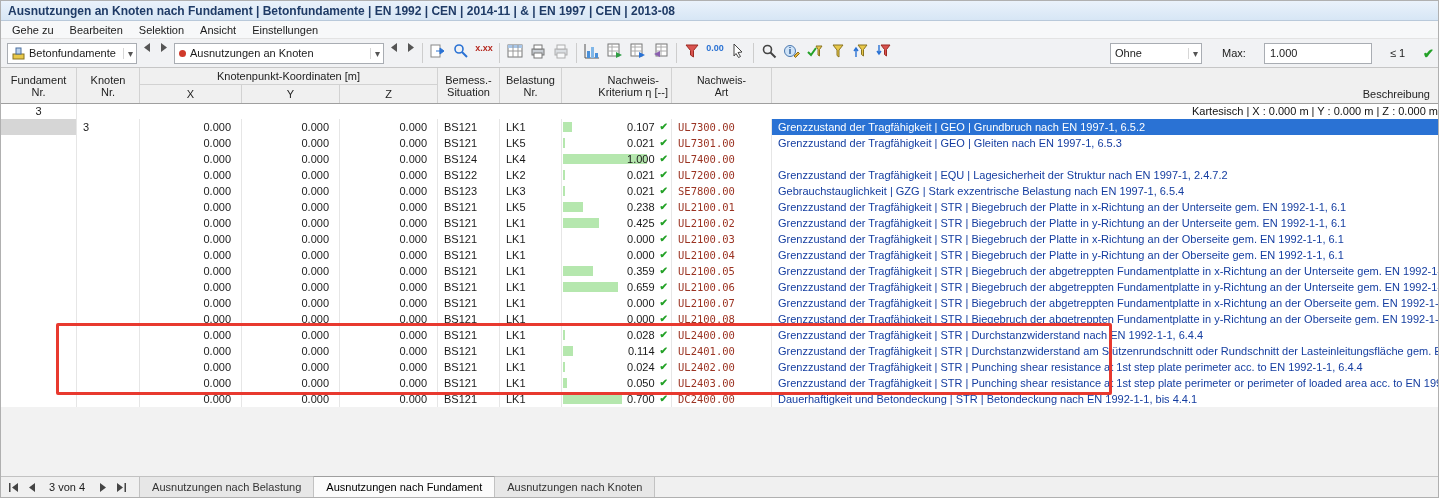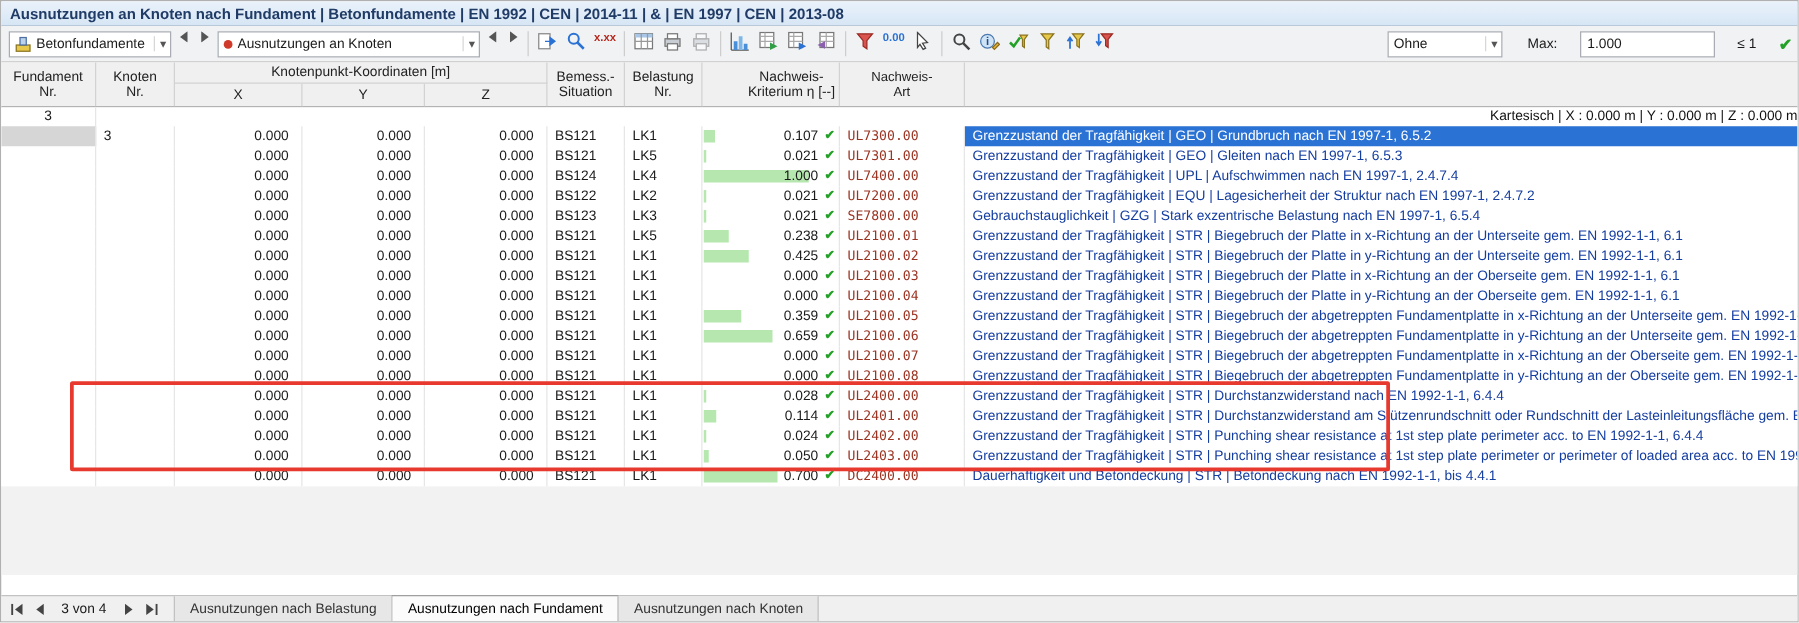--- a/index.html
+++ b/index.html
@@ -127,20 +127,27 @@
                 border-top: 1px solid #9f9f9f; margin-top: -1px; }
   svg { display: block; }
 </style>
 </head>
 <body>
 
 <div class="app">
 
   <div class="titlebar">Ausnutzungen an Knoten nach Fundament | Betonfundamente | EN 1992 | CEN | 2014-11 | &amp; | EN 1997 | CEN | 2013-08</div>
 
+  <div class="menubar">
+    <span>Gehe zu</span>
+    <span>Bearbeiten</span>
+    <span>Selektion</span>
+    <span>Ansicht</span>
+    <span>Einstellungen</span>
+  </div>
 
   <div class="toolbar">
     <div class="combo" style="width:130px">
       <span>
           <svg width="13" height="13">
             <rect x="1" y="7" width="11" height="5" fill="#e8c84a" stroke="#8a7420"></rect>
             <rect x="4" y="1" width="5" height="6" fill="#bcd2ec" stroke="#4a6fa0"></rect>
           </svg>
         </span>
       <span class="cb-text">Betonfundamente</span>
@@ -330,20 +337,21 @@
         </div>
       </div>
       <div class="hc c-bs">Bemess.-
 Situation</div>
       <div class="hc c-lk">Belastung
 Nr.</div>
       <div class="hc c-eta" style="position:static;display:flex">Nachweis-
 Kriterium η [--]</div>
       <div class="hc c-art" style="padding-left:0;color:#222;font-family:'Liberation Sans',sans-serif">Nachweis-
 Art</div>
+      <div class="hc h-desc">Beschreibung</div>
     </div>
 
     <div class="tbody">
       <div class="grow">
         <div class="c c-fund ctr">3</div>
         <div class="c glabel">Kartesisch | X : 0.000 m | Y : 0.000 m | Z : 0.000 m</div>
       </div>
 
     <div class="trow selected">
           <div class="c c-fund"></div>
@@ -384,21 +392,20 @@
           <div class="c c-y num">0.000</div>
           <div class="c c-z num">0.000</div>
           <div class="c c-bs lft">BS124</div>
           <div class="c c-lk lft">LK4</div>
           <div class="c c-eta">
             <div class="bar" style="width:84px"></div>
             <span class="eta-val">1.000</span>
             <span class="chk">✔</span>
           </div>
           <div class="c c-art">UL7400.00</div>
-          <div class="c c-desc">Grenzzustand der Tragfähigkeit | UPL | Aufschwimmen nach EN 1997-1, 2.4.7.4</div>
         </div>
         <div class="trow">
           <div class="c c-fund"></div>
           <div class="c c-kn lft"></div>
           <div class="c c-x num">0.000</div>
           <div class="c c-y num">0.000</div>
           <div class="c c-z num">0.000</div>
           <div class="c c-bs lft">BS122</div>
           <div class="c c-lk lft">LK2</div>
           <div class="c c-eta">

